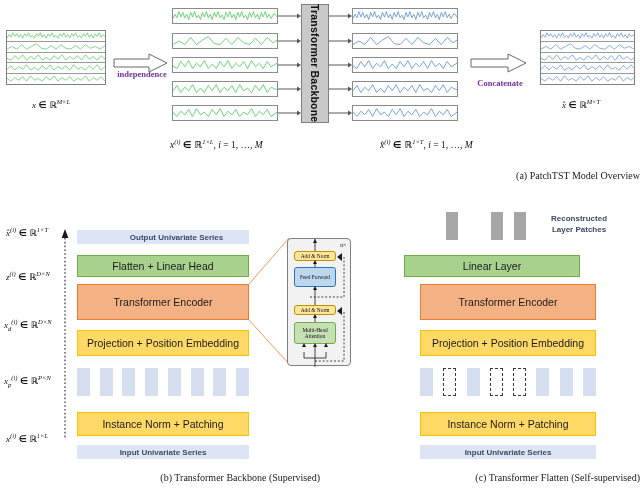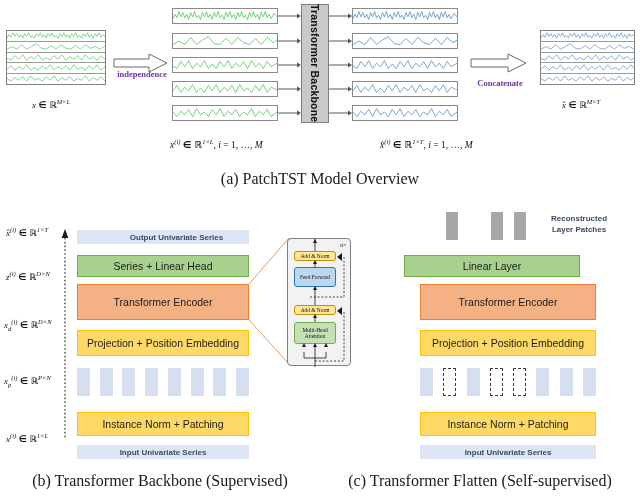--- a/index.html
+++ b/index.html
@@ -41,22 +41,22 @@
     font-size:10.5px;font-weight:bold;letter-spacing:.2px;color:#111;
     font-family:"Liberation Sans", sans-serif;white-space:nowrap;
   }
 
   .flow-label{
     color:#7030a0;font-weight:bold;font-size:8.5px;line-height:11px;
     font-family:"Liberation Serif", serif;text-align:center;white-space:nowrap;
   }
 
   .caption{
-    font-family:"Liberation Serif", serif;font-size:16px;color:#1a1a1a;
-    text-align:center;white-space:nowrap;
+    font-family:"Liberation Serif", serif;font-size:10px;color:#1a1a1a;
+    text-align:right;white-space:nowrap;
   }
 
   
   .blk{
     box-sizing:border-box;display:flex;align-items:center;justify-content:center;
     font-size:10.5px;color:#1b1b1b;text-align:center;
     font-family:"Liberation Sans", sans-serif;
   }
   .blk-io{background:#dde4f3;border:none;color:#3b4a66;font-size:8px;font-weight:bold;}
   .blk-green{background:#a9d18e;border:1.4px solid #70ad47;}
@@ -293,21 +293,21 @@
   <i>x</i><sub>p</sub><sup>(i)</sup> <span class="bb">∈ ℝ</span><sup>P×N</sup>
 </div>
 <div class="abs math" style="left:6px;top:432px;">
   <i>x</i><sup>(i)</sup> <span class="bb">∈ ℝ</span><sup>1×L</sup>
 </div>
 
 <div class="abs blk blk-io" style="left:77px;top:230px;width:172px;height:14px;padding-left:27px;">
   <span>Output Univariate Series</span>
 </div>
 <div class="abs blk blk-green" style="left:77px;top:255px;width:172px;height:22px;">
-  <span>Series + Linear Head</span>
+  <span>Flatten + Linear Head</span>
 </div>
 <div class="abs blk blk-salmon" style="left:77px;top:284px;width:172px;height:36px;">
   <span>Transformer Encoder</span>
 </div>
 <div class="abs blk blk-yellow" style="left:77px;top:330px;width:172px;height:26px;">
   <span>Projection + Position Embedding</span>
 </div>
 
 <div class="abs" style="left:77px;top:368px;width:172px;height:28px;display:flex;justify-content:space-between;">
   <div class="patch" style="width:13px;height:28px;"></div>

